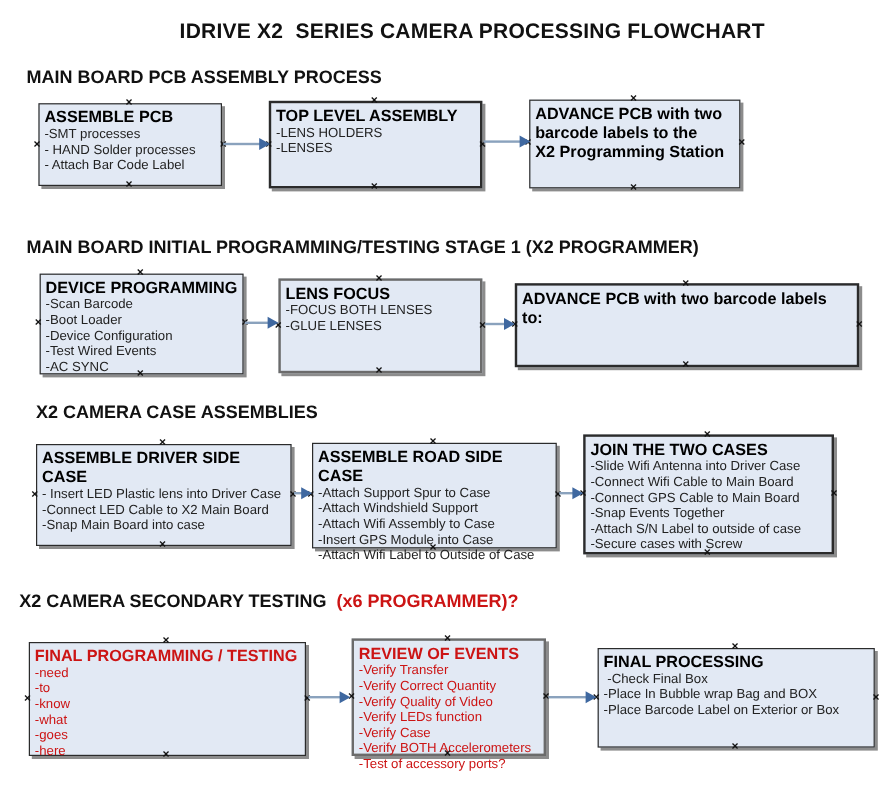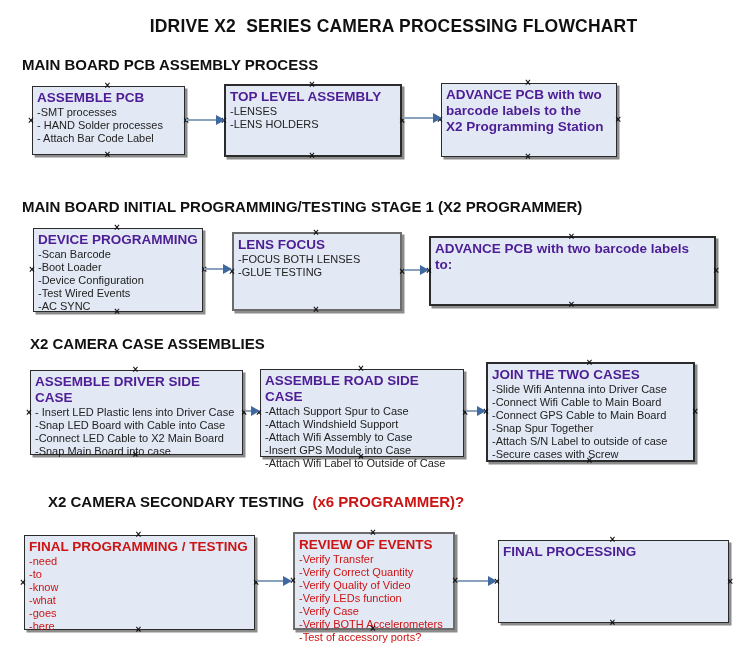--- a/index.html
+++ b/index.html
@@ -17,21 +17,21 @@
   .sec-header .red{color:var(--accent-red,#cc1414);}
   .fc-box{
     position:absolute;background:var(--box-fill,#e2e9f4);
     border:1px solid var(--box-border,#2b2b2b);
     box-shadow:2.5px 2.5px 0 0 var(--shadow,#8c8c8c);
     padding:3px 4px;box-sizing:border-box;overflow:visible;
   }
   .fc-box.b-thick{border-width:2px;}
   .fc-box.b-gray{border:2px solid #6b6b6b;}
   .box-title{
-    font-size:13.5px;font-weight:bold;line-height:16px;white-space:pre-line;color:#4c1d95;
+    font-size:13.5px;font-weight:bold;line-height:16px;white-space:pre-line;color:#000000;
   }
   .box-item{font-size:11px;line-height:13px;white-space:pre;color:#222;}
   .fc-box.red .box-title,.fc-box.red .box-item{color:var(--accent-red,#cc1414);}
   .connector{position:absolute;height:2px;background:var(--arrow-line,#8aa2bd);}
   .connector::after{
     content:"";position:absolute;right:-2px;top:-4px;width:0;height:0;
     border-top:5px solid transparent;border-bottom:5px solid transparent;
     border-left:9px solid var(--arrow-head,#3f68a0);
   }
   .handle{
@@ -60,22 +60,22 @@
         <div class="box-item">- Attach Bar Code Label</div>
       </div>
   <span class="handle h-t">×</span>
       <span class="handle h-b">×</span>
       <span class="handle h-l">×</span>
       <span class="handle h-r">×</span>
     </div>
   <div class="fc-box b-thick" style="left:224px;top:84px;width:178px;height:73px">
     <div class="box-title">TOP LEVEL ASSEMBLY</div>
     <div class="box-items">
+        <div class="box-item">-LENS HOLDERS</div>
         <div class="box-item">-LENSES</div>
-        <div class="box-item">-LENS HOLDERS</div>
       </div>
   <span class="handle h-t">×</span>
       <span class="handle h-b">×</span>
       <span class="handle h-l">×</span>
       <span class="handle h-r">×</span>
     </div>
   <div class="fc-box" style="left:441px;top:83px;width:176px;height:74px">
     <div class="box-title">ADVANCE PCB with two
 barcode labels to the
  X2 Programming Station</div>
@@ -101,21 +101,21 @@
       </div>
   <span class="handle h-t">×</span>
       <span class="handle h-b">×</span>
       <span class="handle h-l">×</span>
       <span class="handle h-r">×</span>
     </div>
   <div class="fc-box b-gray" style="left:232px;top:232px;width:170px;height:79px">
     <div class="box-title">LENS FOCUS</div>
     <div class="box-items">
         <div class="box-item">-FOCUS BOTH LENSES</div>
-        <div class="box-item">-GLUE TESTING</div>
+        <div class="box-item">-GLUE LENSES</div>
       </div>
   <span class="handle h-t">×</span>
       <span class="handle h-b">×</span>
       <span class="handle h-l">×</span>
       <span class="handle h-r">×</span>
     </div>
   <div class="fc-box b-thick" style="left:429px;top:236px;width:287px;height:70px">
     <div class="box-title">ADVANCE PCB with two barcode labels to:</div>
   <span class="handle h-t">×</span>
       <span class="handle h-b">×</span>
@@ -124,21 +124,20 @@
     </div>
   <div class="connector" style="left:204px;top:268px;width:26px"></div>
   <div class="connector" style="left:404px;top:269px;width:23px"></div>
 
   <div class="sec-header" style="left:30px;top:335px"><span>X2 CAMERA CASE ASSEMBLIES</span><span class="red"></span></div>
 
   <div class="fc-box" style="left:30px;top:370px;width:213px;height:85px">
     <div class="box-title">ASSEMBLE DRIVER SIDE CASE</div>
     <div class="box-items">
         <div class="box-item">- Insert LED Plastic lens into Driver Case</div>
-        <div class="box-item">-Snap LED Board with Cable into Case</div>
         <div class="box-item">-Connect LED Cable to X2 Main Board</div>
         <div class="box-item">-Snap Main Board into case</div>
       </div>
   <span class="handle h-t">×</span>
       <span class="handle h-b">×</span>
       <span class="handle h-l">×</span>
       <span class="handle h-r">×</span>
     </div>
   <div class="fc-box" style="left:260px;top:369px;width:204px;height:88px">
     <div class="box-title">ASSEMBLE ROAD SIDE CASE</div>
@@ -153,33 +152,33 @@
       <span class="handle h-b">×</span>
       <span class="handle h-l">×</span>
       <span class="handle h-r">×</span>
     </div>
   <div class="fc-box b-thick" style="left:486px;top:362px;width:209px;height:100px">
     <div class="box-title">JOIN THE TWO CASES</div>
     <div class="box-items">
         <div class="box-item">-Slide Wifi Antenna into Driver Case</div>
         <div class="box-item">-Connect Wifi Cable to Main Board</div>
         <div class="box-item">-Connect GPS Cable to Main Board</div>
-        <div class="box-item">-Snap Spur Together</div>
+        <div class="box-item">-Snap Events Together</div>
         <div class="box-item">-Attach S/N Label to outside of case</div>
         <div class="box-item">-Secure cases with Screw</div>
       </div>
   <span class="handle h-t">×</span>
       <span class="handle h-b">×</span>
       <span class="handle h-l">×</span>
       <span class="handle h-r">×</span>
     </div>
   <div class="connector" style="left:245px;top:410px;width:13px"></div>
   <div class="connector" style="left:466px;top:410px;width:18px"></div>
 
-  <div class="sec-header" style="left:48px;top:493px"><span>X2 CAMERA SECONDARY TESTING  </span><span class="red">(x6 PROGRAMMER)?</span></div>
+  <div class="sec-header" style="left:16px;top:493px"><span>X2 CAMERA SECONDARY TESTING  </span><span class="red">(x6 PROGRAMMER)?</span></div>
 
   <div class="fc-box red" style="left:24px;top:535px;width:231px;height:95px">
     <div class="box-title">FINAL PROGRAMMING / TESTING</div>
     <div class="box-items">
         <div class="box-item">-need</div>
         <div class="box-item">-to</div>
         <div class="box-item">-know</div>
         <div class="box-item">-what</div>
         <div class="box-item">-goes</div>
         <div class="box-item">-here</div>
@@ -200,20 +199,25 @@
         <div class="box-item">-Verify BOTH Accelerometers</div>
         <div class="box-item">-Test of accessory ports?</div>
       </div>
   <span class="handle h-t">×</span>
       <span class="handle h-b">×</span>
       <span class="handle h-l">×</span>
       <span class="handle h-r">×</span>
     </div>
   <div class="fc-box" style="left:498px;top:540px;width:231px;height:83px">
     <div class="box-title">FINAL PROCESSING</div>
+    <div class="box-items">
+        <div class="box-item"> -Check Final Box</div>
+        <div class="box-item">-Place In Bubble wrap Bag and BOX</div>
+        <div class="box-item">-Place Barcode Label on Exterior or Box</div>
+      </div>
   <span class="handle h-t">×</span>
       <span class="handle h-b">×</span>
       <span class="handle h-l">×</span>
       <span class="handle h-r">×</span>
     </div>
   <div class="connector" style="left:257px;top:580px;width:33px"></div>
   <div class="connector" style="left:457px;top:580px;width:38px"></div>
 
 </div>
 

